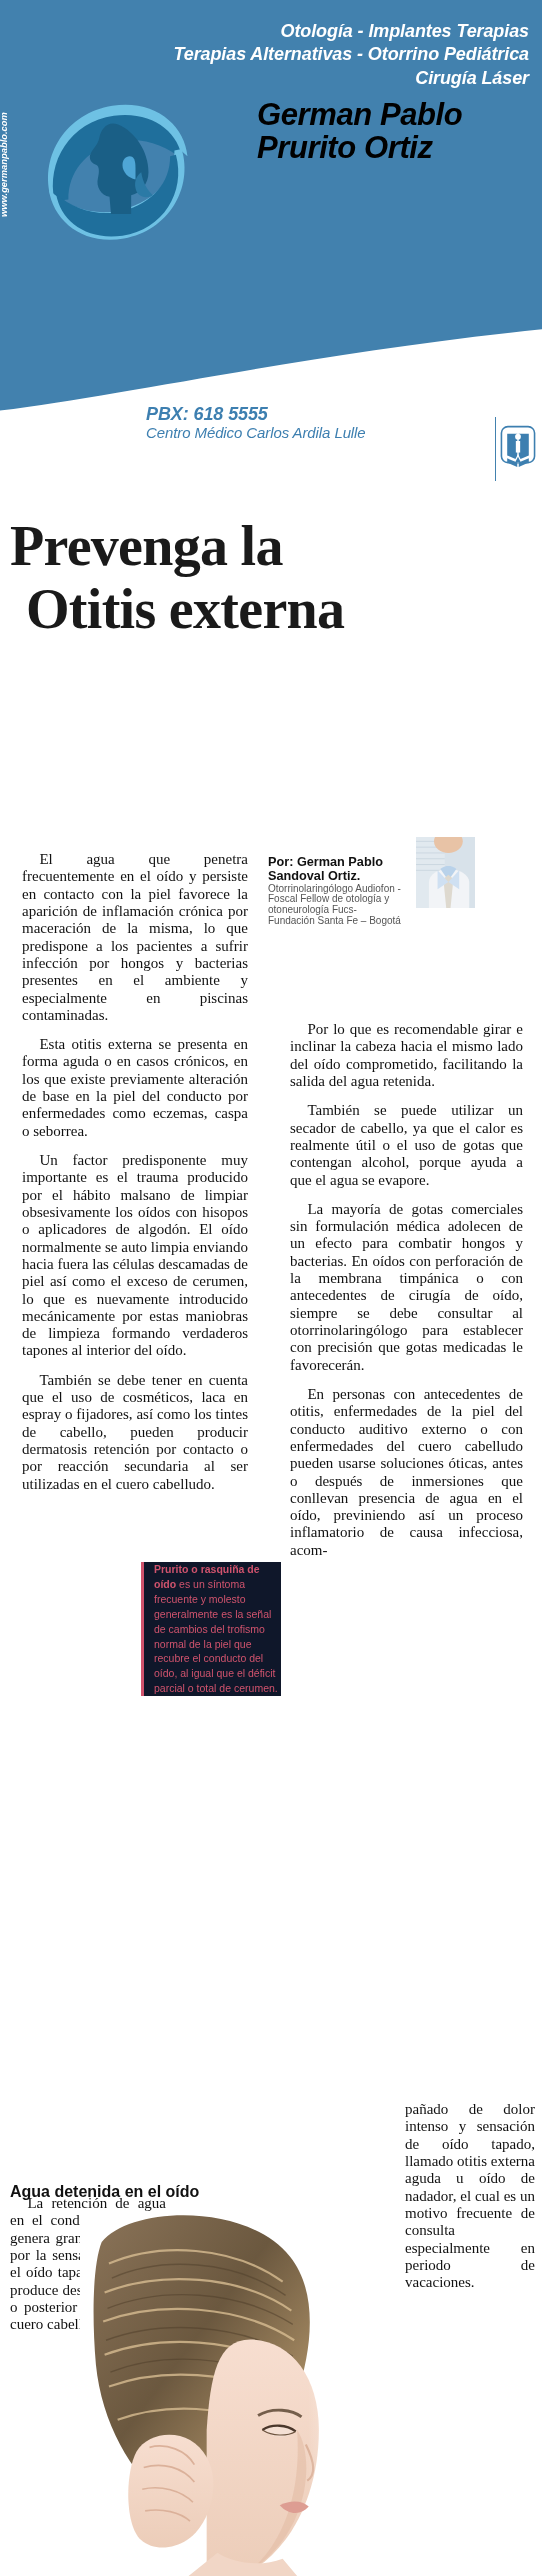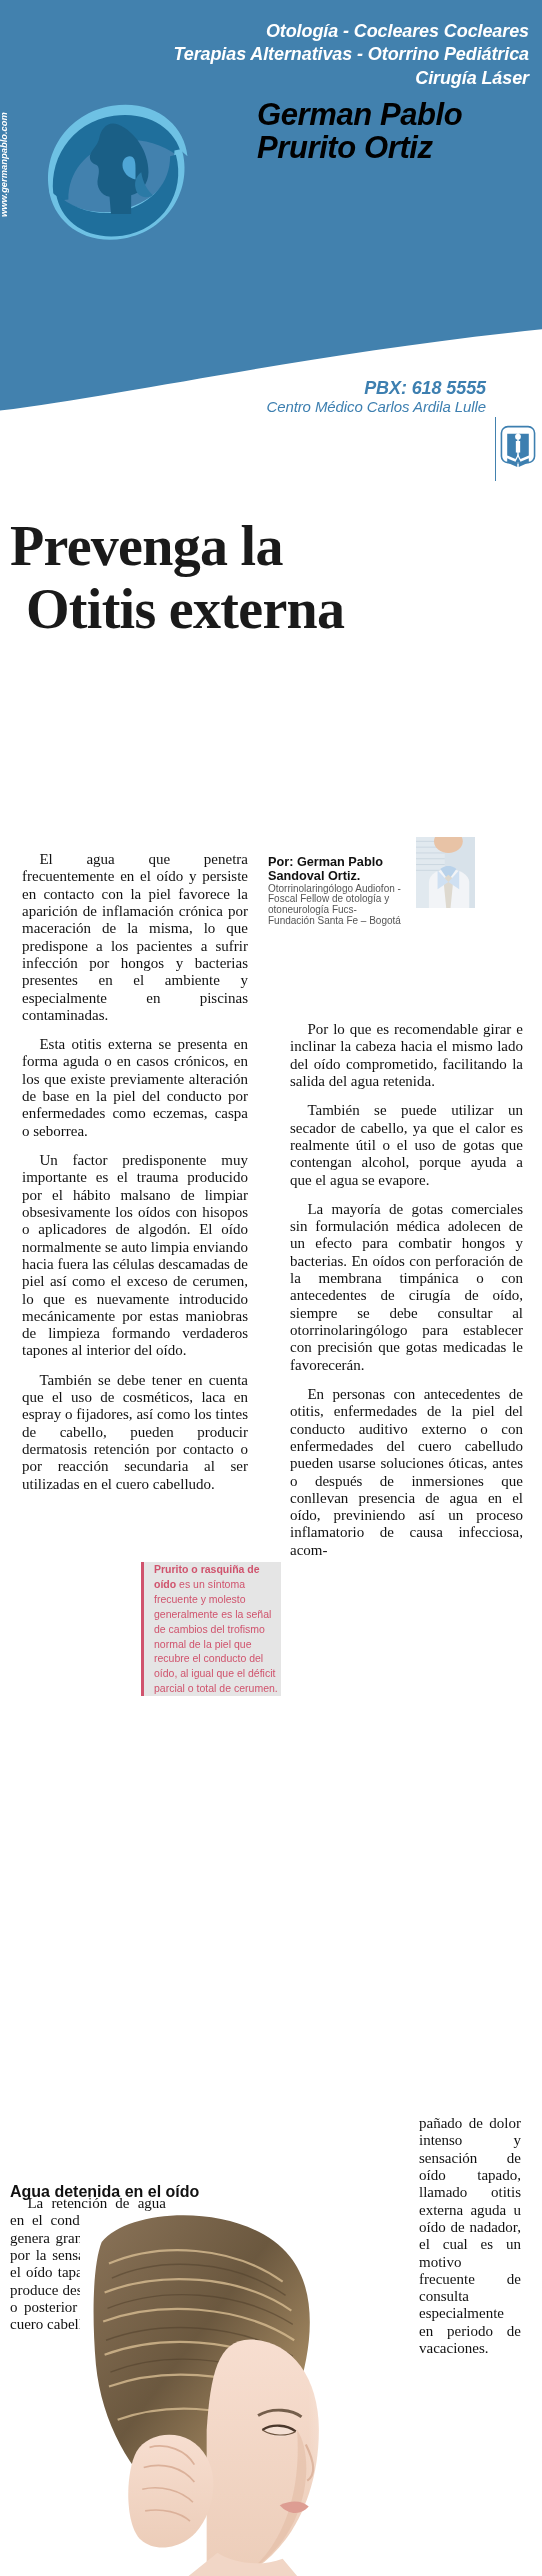--- a/index.html
+++ b/index.html
@@ -44,22 +44,22 @@
   }
 
   
   .swoosh{
     position:absolute;left:0;bottom:0;width:542px;height:116px;overflow:hidden;
   }
   .swoosh svg{display:block;width:542px;height:116px;}
 
   
   .contact{
-    position:absolute;right:56px;top:378px;width:340px;
-    text-align:right;color:#3d7fb0;
+    position:absolute;right:56px;top:404px;width:340px;
+    color:#3d7fb0;
     font-family:"Liberation Sans", sans-serif;
     font-style:italic;
   }
   .contact .pbx{font-weight:700;font-size:18px;line-height:1.12;letter-spacing:-0.1px;}
   .contact .addr{font-weight:400;font-size:15px;line-height:1.18;letter-spacing:-0.1px;}
   .contact-rule{
     position:absolute;right:46px;top:417px;width:1.4px;height:64px;background:#4281ae;
   }
   .fosc-logo{
     position:absolute;right:5.8px;top:425px;width:36px;height:45px;
@@ -114,48 +114,48 @@
     position:absolute;left:416px;top:837px;width:59px;height:71px;
     overflow:hidden;background:#cfd8df;
   }
   .byline-photo svg{display:block;width:100%;height:100%;}
 
   
   .callout{
     position:absolute;left:141px;top:1562px;width:127px;
     padding-left:10px;border-left:3.6px solid #d1days;
     border-left:3.6px solid #d04f6b;
-    background:#e5e5e5;
+    background:#0f172a;
     font-family:"Liberation Sans", sans-serif;
     font-size:10.5px;line-height:1.42;color:#d0536d;
     text-align:left;
   }
   .callout b{font-weight:700;}
 
   
   .woman-photo{
     position:absolute;left:80px;top:2213px;width:304px;height:363px;overflow:hidden;
   }
   .woman-photo svg{display:block;width:100%;height:100%;}
 
   
   .taper{
     position:absolute;left:405px;top:2101px;width:130px;
     font-family:"Liberation Serif", serif;
     font-size:15px;line-height:1.155;color:#111;text-align:justify;
   }
-  .taper p{margin:14px;}
+  .taper p{margin:0;}
 </style>
 </head>
 <body>
 
 <div class="header" style="background: rgb(66, 129, 174);">
 
   <div class="header-services">
-    <div>Otología - Cocleares Cocleares</div>
+    <div>Otología - Implantes Terapias</div>
     <div>Terapias Alternativas - Otorrino Pediátrica</div>
     <div>Cirugía Láser</div>
   </div>
 
   <div class="vertical-url">www.germanpablo.com</div>
 
   <div class="logo-mark">
     <svg viewBox="0 0 230 230" xmlns="http://www.w3.org/2000/svg">
       <g>
         <path d="M24 150 C10 95 46 36 110 26 C168 17 210 52 214 96 C188 70 148 58 112 68 C64 81 40 112 40 152 Z" fill="#6ec1e4"></path>

